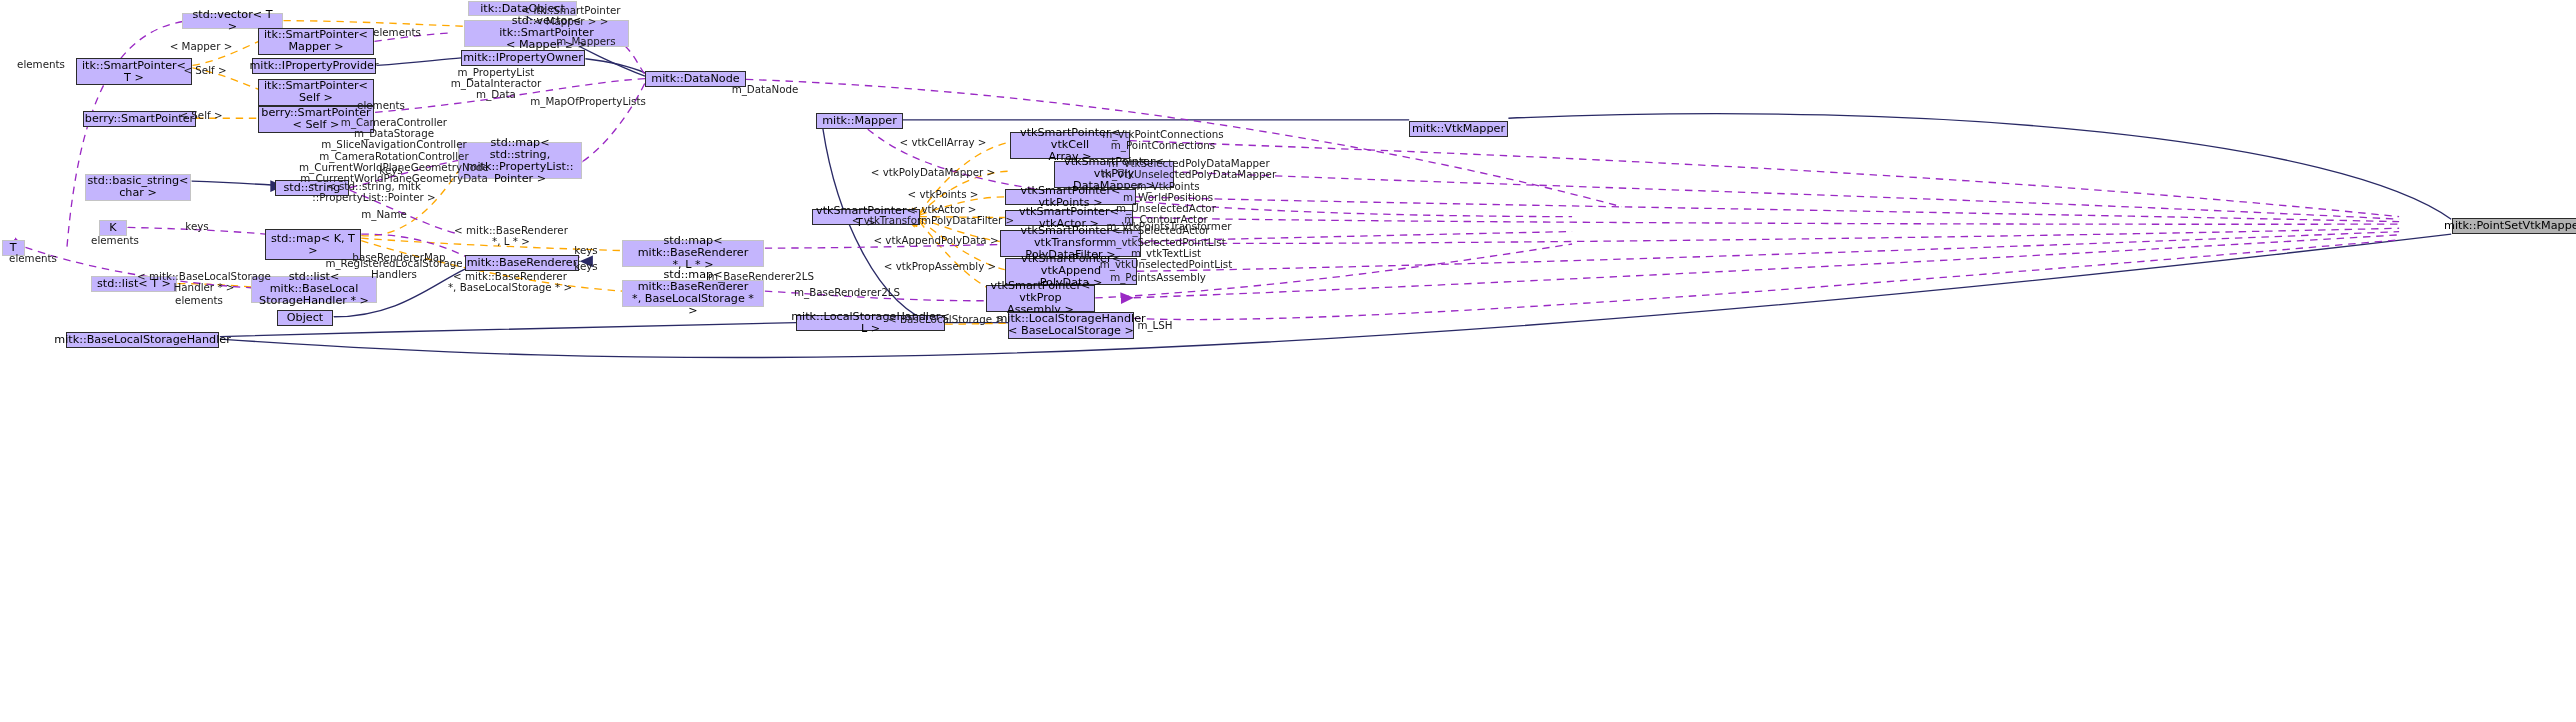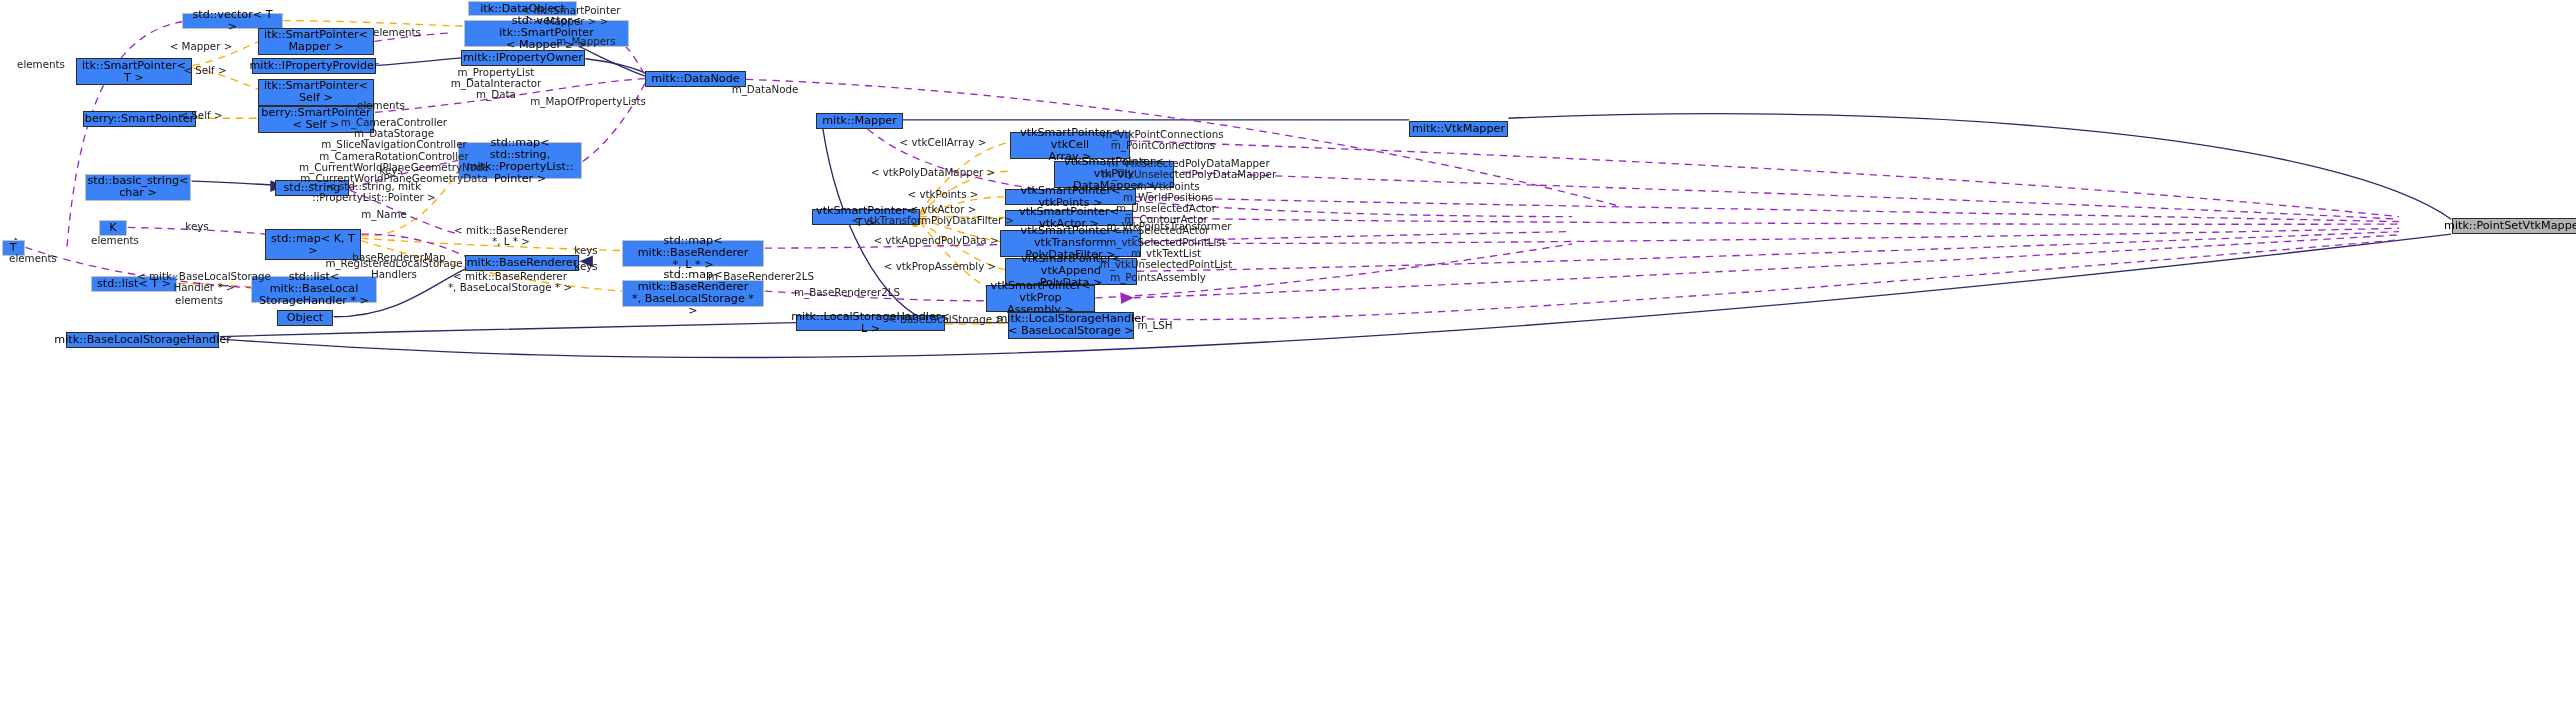--- a/index.html
+++ b/index.html
@@ -15,21 +15,21 @@
   .node{
     position:absolute;
     box-sizing:border-box;
     display:flex;
     align-items:center;
     justify-content:center;
     text-align:center;
     font-size:11.2px;
     line-height:12px;
     color:#000000;
-    background:#3b82f6;
+    background:#c4b5fd;
     white-space:pre-line;
     padding:0.8px 3.3px;
   }
   .node.solid{border:1.2px solid #2b2b2b;}
   .node.light{border:1.2px solid #c4c4c4;}
   .node.current{border:1.2px solid #2b2b2b;background:#b3b3b3;}
   .elabel{
     position:absolute;
     font-size:10.3px;
     line-height:11.2px;

